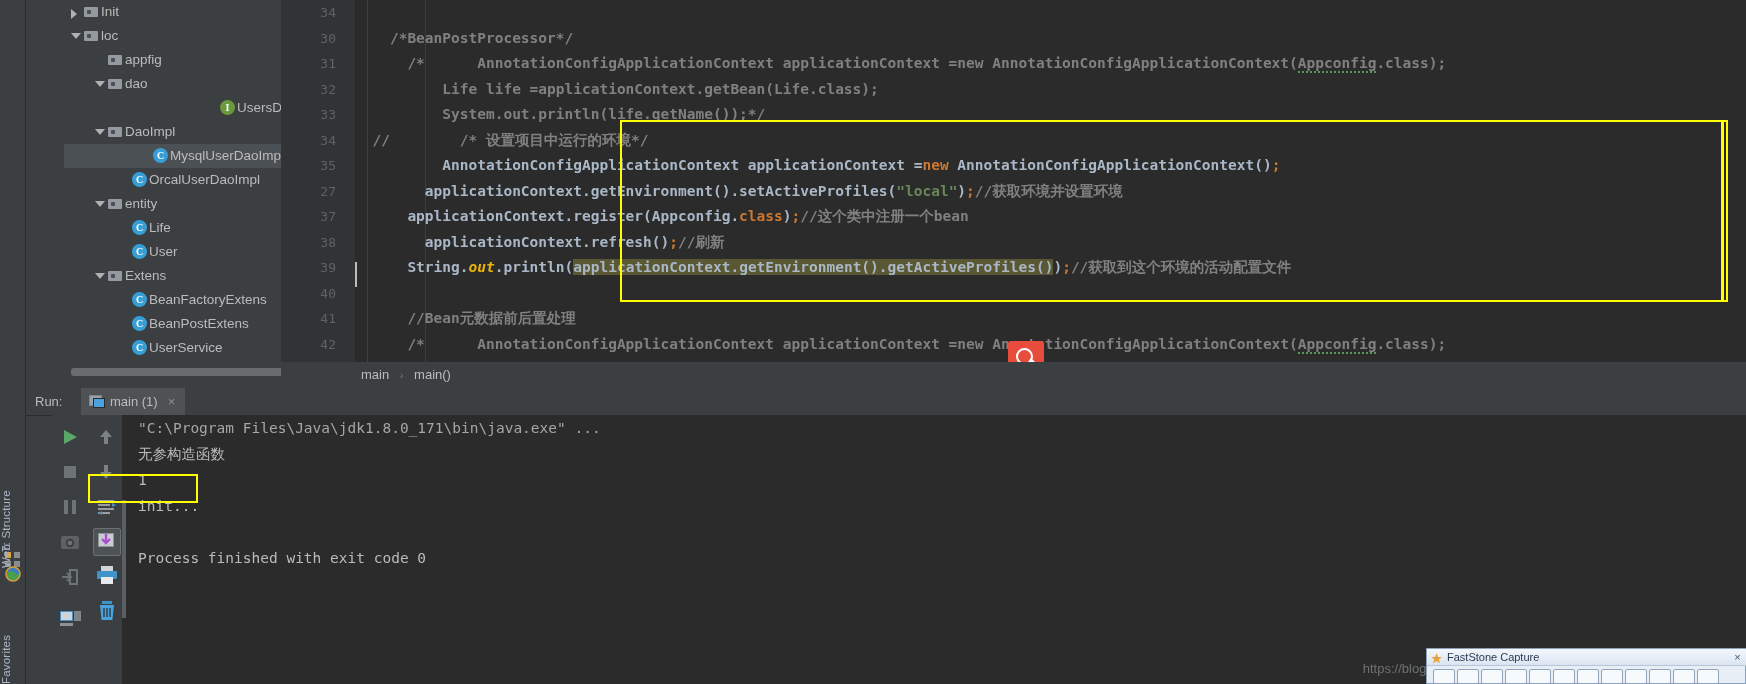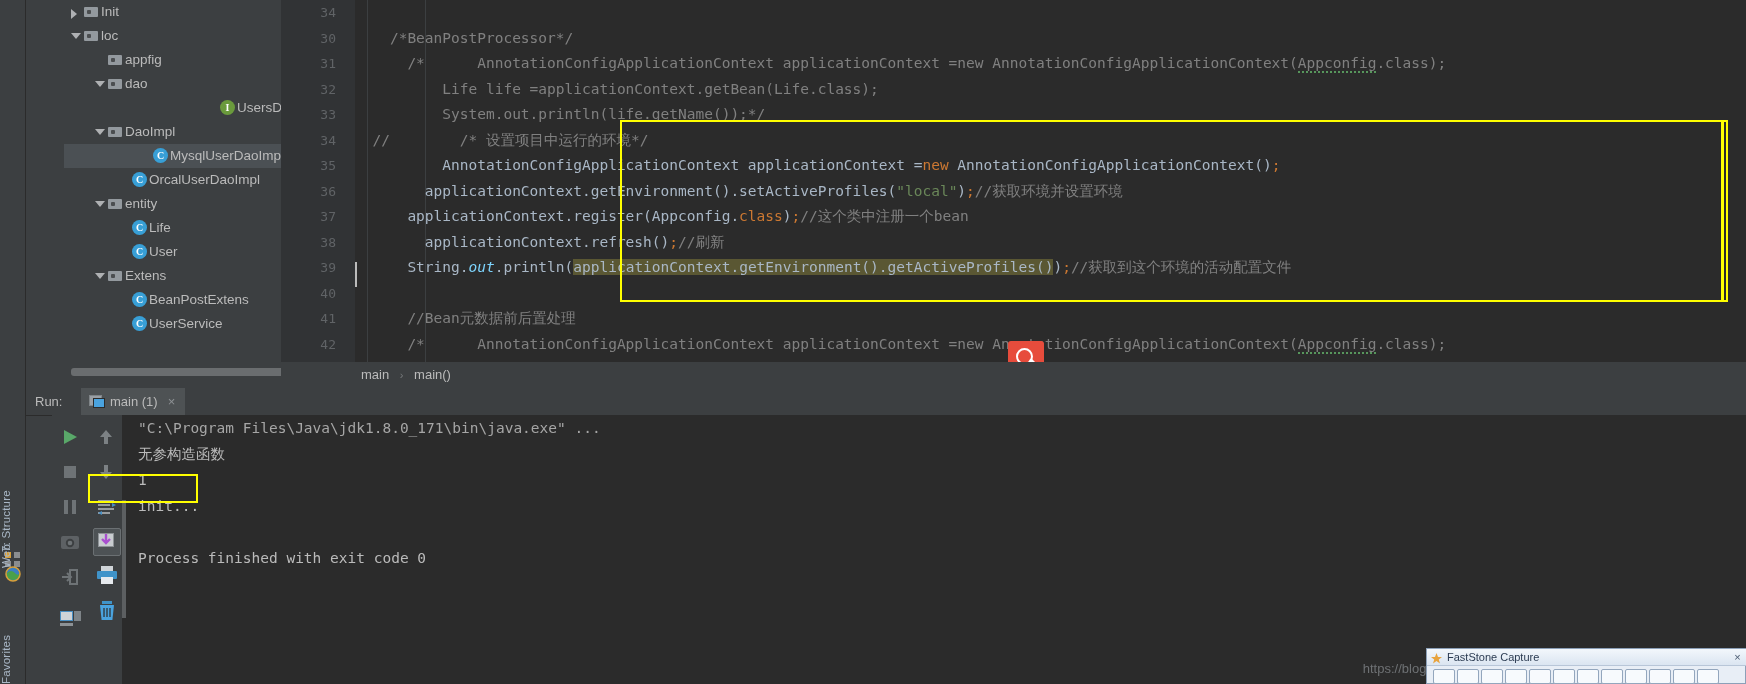--- a/index.html
+++ b/index.html
@@ -94,31 +94,31 @@
     background:#313335; color:#606366; text-align:right;
     font-family:"DejaVu Sans Mono", monospace; font-size:13px;
   }
   .gline { height: 25.5px; line-height:25.5px; padding-right:9px; }
   #fold-col {
     position:absolute; left:64px; top:0; width:10px; height:362px;
     background:#313335;
   }
   #code-area {
     position:absolute; left:74px; top:0; right:0; height:362px;
-    background:#2b2b2b; overflow:hidden;
+    background:#2b2b2b; overflow:hidden;font-weight:bold;
   }
   .cline {
     height:25.5px; line-height:25.5px; white-space:pre;
     font-family:"DejaVu Sans Mono", monospace; font-size:14.5px;
     color:#a9b7c6; position:relative;
   }
   .cmt   { color:#808080; }
   .kw    { color:#cc7832; }
   .str   { color:#6a8759; }
-  .fld   { color:#7dd3fc; font-style: italic; }
+  .fld   { color:#eab308; font-style: italic; }
   .semi  { color:#cc7832; }
   .sel   { background:#5a5733; }
   .sq    { border-bottom: 2px dotted #57965c; }
 
   
   .guide { position:absolute; top:0; width:1px; height:362px; background:#3c3f41; }
 
   
   #caret {
     position:absolute; left:0px; top:262px; width:2px; height:25px; background:#bbbbbb;
@@ -283,37 +283,38 @@
         <div class="tree-row" style="padding-left: 50px;"><span class="tw "><span class="arrow"></span></span><span class="ic folder-ic"></span><span class="tree-label">appfig</span></div>
         <div class="tree-row" style="padding-left: 50px;"><span class="tw open"><span class="arrow"></span></span><span class="ic folder-ic"></span><span class="tree-label">dao</span></div>
         <div class="tree-row" style="padding-left: 74px; text-align: right;"><span class="tw "><span class="arrow"></span></span><span class="ic int-ic"></span><span class="tree-label">UsersDao</span></div>
         <div class="tree-row" style="padding-left: 50px;"><span class="tw open"><span class="arrow"></span></span><span class="ic folder-ic"></span><span class="tree-label">DaoImpl</span></div>
         <div class="tree-row sel" style="padding-left: 74px;"><span class="tw "><span class="arrow"></span></span><span class="ic cls-ic"></span><span class="tree-label">MysqlUserDaoImpl</span></div>
         <div class="tree-row" style="padding-left: 74px;"><span class="tw "><span class="arrow"></span></span><span class="ic cls-ic"></span><span class="tree-label">OrcalUserDaoImpl</span></div>
         <div class="tree-row" style="padding-left: 50px;"><span class="tw open"><span class="arrow"></span></span><span class="ic folder-ic"></span><span class="tree-label">entity</span></div>
         <div class="tree-row" style="padding-left: 74px;"><span class="tw "><span class="arrow"></span></span><span class="ic cls-ic"></span><span class="tree-label">Life</span></div>
         <div class="tree-row" style="padding-left: 74px;"><span class="tw "><span class="arrow"></span></span><span class="ic cls-ic"></span><span class="tree-label">User</span></div>
         <div class="tree-row" style="padding-left: 50px;"><span class="tw open"><span class="arrow"></span></span><span class="ic folder-ic"></span><span class="tree-label">Extens</span></div>
+        <div class="tree-row" style="padding-left: 74px;"><span class="tw "><span class="arrow"></span></span><span class="ic cls-ic"></span><span class="tree-label">BeanFactoryExtens</span></div>
         <div class="tree-row" style="padding-left: 74px;"><span class="tw "><span class="arrow"></span></span><span class="ic cls-ic"></span><span class="tree-label">BeanPostExtens</span></div>
         <div class="tree-row" style="padding-left: 74px;"><span class="tw "><span class="arrow"></span></span><span class="ic cls-ic"></span><span class="tree-label">UserService</span></div>
       </div>
 
     <div id="tree-hscroll"></div>
   </div>
 
   <div id="editor">
     <div id="gutter">
         <div class="gline">34</div>
         <div class="gline">30</div>
         <div class="gline">31</div>
         <div class="gline">32</div>
         <div class="gline">33</div>
         <div class="gline">34</div>
         <div class="gline">35</div>
-        <div class="gline">36</div>
+        <div class="gline">27</div>
         <div class="gline">37</div>
         <div class="gline">38</div>
         <div class="gline">39</div>
         <div class="gline">40</div>
         <div class="gline">41</div>
         <div class="gline">42</div>
       </div>
     <div id="fold-col"></div>
     <div id="code-area">
       <div class="guide" style="left:12px;"></div>

